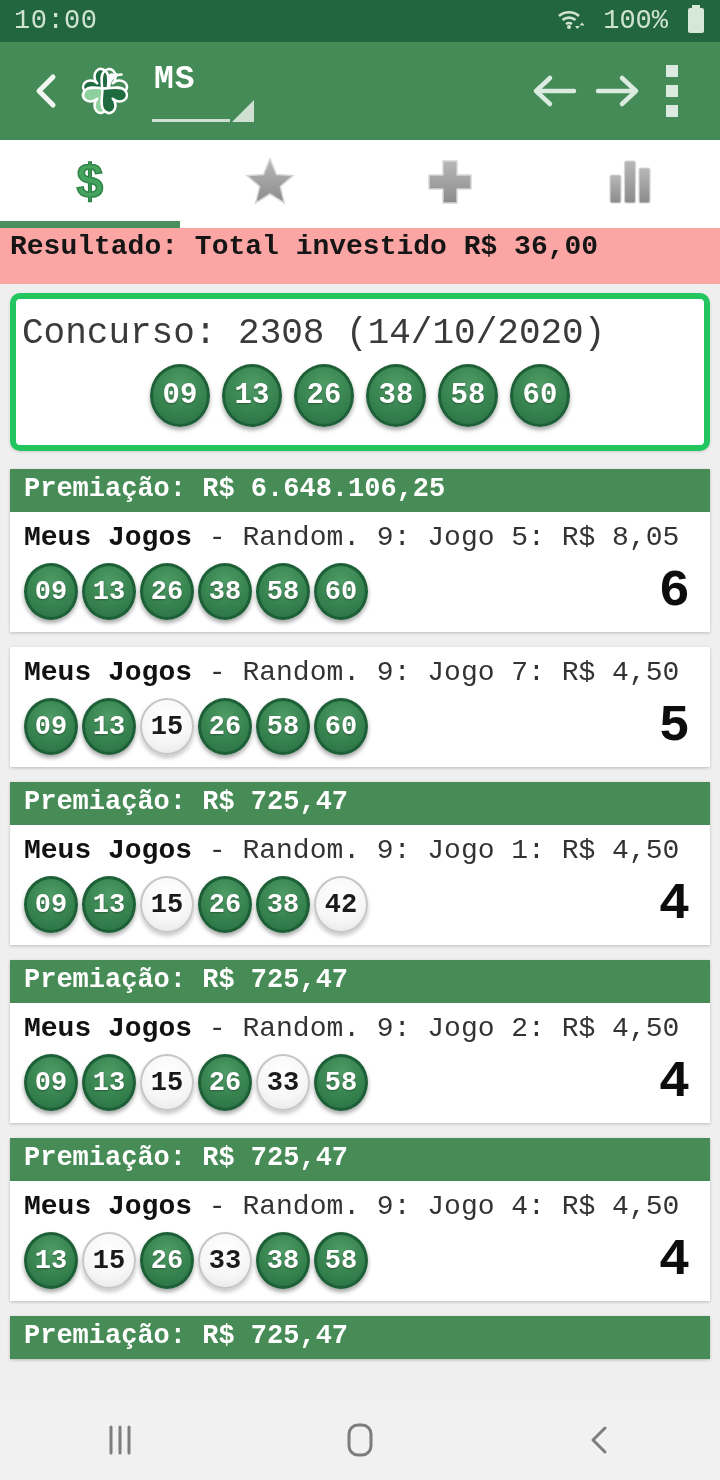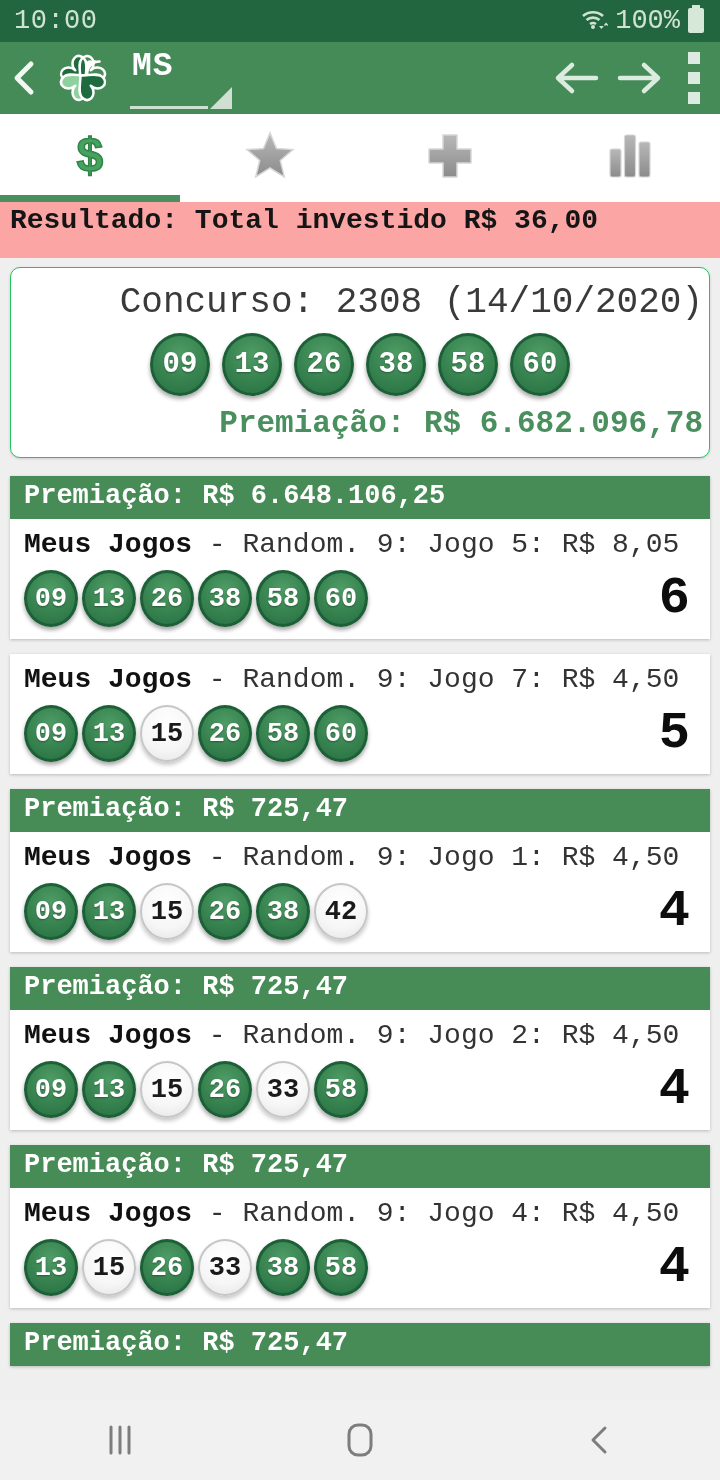--- a/index.html
+++ b/index.html
@@ -2,25 +2,25 @@
 <html><head>
 <meta charset="utf-8">
 <style>
   html,body{margin:0;padding:0;}
   body{width:720px;height:1480px;font-family:"Liberation Sans","DejaVu Sans",sans-serif;background:#efefef;}
   .phone{position:relative;width:720px;height:1480px;overflow:hidden;background:#efefef;display:flex;flex-direction:column;font-family:Liberation Mono, monospace;}
 
   
   .status-bar{height:42px;background:#21663F;color:#cfe3d0;display:flex;align-items:center;justify-content:space-between;padding:0 14px;box-sizing:border-box;flex:0 0 auto;}
   .status-time{font-size:27px;letter-spacing:.5px;}
-  .status-right{display:flex;align-items:center;gap:6px;}
+  .status-right{display:flex;align-items:center;gap:18px;}
   .status-right .pct{font-size:27px;}
 
   
-  .app-bar{height:72px;background:#458B58;display:flex;align-items:center;padding:0 4px;box-sizing:border-box;flex:0 0 auto;}
+  .app-bar{height:98px;background:#458B58;display:flex;align-items:center;padding:0 26px;box-sizing:border-box;flex:0 0 auto;}
   .appbar-back{width:40px;height:48px;display:flex;align-items:center;justify-content:center;}
   .app-logo{width:66px;height:66px;margin:0 10px 0 6px;}
   .region-box{display:flex;flex-direction:column;align-items:flex-start;margin-left:4px;position:relative;}
   .region-label{color:#fff;font-size:33px;font-weight:700;letter-spacing:1px;padding:0 6px 2px 2px;}
   .region-underline{display:flex;align-items:flex-end;}
   .region-line{width:78px;height:3px;background:#cfe0d2;margin-bottom:0;}
   .region-tri{width:0;height:0;border-left:22px solid transparent;border-bottom:22px solid #cfe0d2;margin-left:2px;}
   .appbar-spacer{flex:1;}
   .appbar-btn{width:64px;height:64px;display:flex;align-items:center;justify-content:center;}
 
@@ -29,21 +29,21 @@
   .tab{width:180px;height:88px;display:flex;align-items:center;justify-content:center;position:relative;box-sizing:border-box;}
   .tab .indicator{position:absolute;left:0;bottom:0;width:180px;height:7px;background:#4a8f5e;}
   .dollar{font-size:48px;font-weight:700;color:#46a35e;-webkit-text-stroke:1.5px #2f8448;text-shadow:0 1px 1px rgba(255,255,255,.7);line-height:1;}
 
   
   .summary-line{background:#fca5a5;padding:3px 10px 22px;font-size:28px;font-weight:700;color:#151515;flex:0 0 auto;}
 
   
   .content{flex:1;background:#efefef;overflow:hidden;padding-top:9px;}
 
-  .draw-card{margin:0 10px 18px;background:#ffffff;border:1px solid #22c55e;border-radius:10px;box-shadow:0 1px 3px rgba(0,0,0,.15);text-align:right;padding:10px 6px 8px;}
+  .draw-card{margin:0 10px 18px;background:#ffffff;border:6px solid #22c55e;border-radius:10px;box-shadow:0 1px 3px rgba(0,0,0,.15);text-align:left;padding:10px 6px 8px;}
   .draw-title{font-size:36px;color:#3a3a3a;margin:4px 0 10px;}
   .draw-balls{display:flex;justify-content:center;margin:6px 0 10px;}
   .draw-prize{font-size:31px;font-weight:700;color:#4a8f5e;margin:6px 0 8px;}
 
   .ball{width:54px;height:57px;border-radius:50%;display:flex;align-items:center;justify-content:center;font-weight:700;font-size:27px;box-sizing:border-box;flex:0 0 auto;}
   .ball.hit{background:radial-gradient(circle at 50% 32%,#4f9c67,#37834f 55%,#276f44 100%);color:#fff;border:3px solid #1d6038;box-shadow:0 3px 4px rgba(0,0,0,.35);text-shadow:0 1px 2px rgba(0,0,0,.35);}
   .ball.miss{background:radial-gradient(circle at 50% 32%,#ffffff,#f6f6f6 60%,#e3e3e3 100%);color:#1a1a1a;border:2px solid #c6c6c6;box-shadow:0 3px 4px rgba(0,0,0,.22);}
   .ball.big{width:60px;height:63px;font-size:29px;margin:0 6px;}
   .balls .ball{margin-right:4px;}
 
@@ -190,21 +190,20 @@
     <div class="draw-card">
       <div class="draw-title">Concurso: 2308 (14/10/2020)</div>
       <div class="draw-balls">
           <span class="ball hit big">09</span>
           <span class="ball hit big">13</span>
           <span class="ball hit big">26</span>
           <span class="ball hit big">38</span>
           <span class="ball hit big">58</span>
           <span class="ball hit big">60</span>
         </div>
-      <div class="draw-prize">Premiação: R$ 6.682.096,78</div>
     </div>
 
     <div id="games-list">
   <div class="game-card">
     <div class="game-card-header">
       <span>Premiação: R$ 6.648.106,25</span>
     </div>
     <div class="game-card-body">
       <div class="game-label"><b>Meus Jogos</b><span> - Random. 9: Jogo 5: R$ 8,05</span></div>
       <div class="ball-row">

